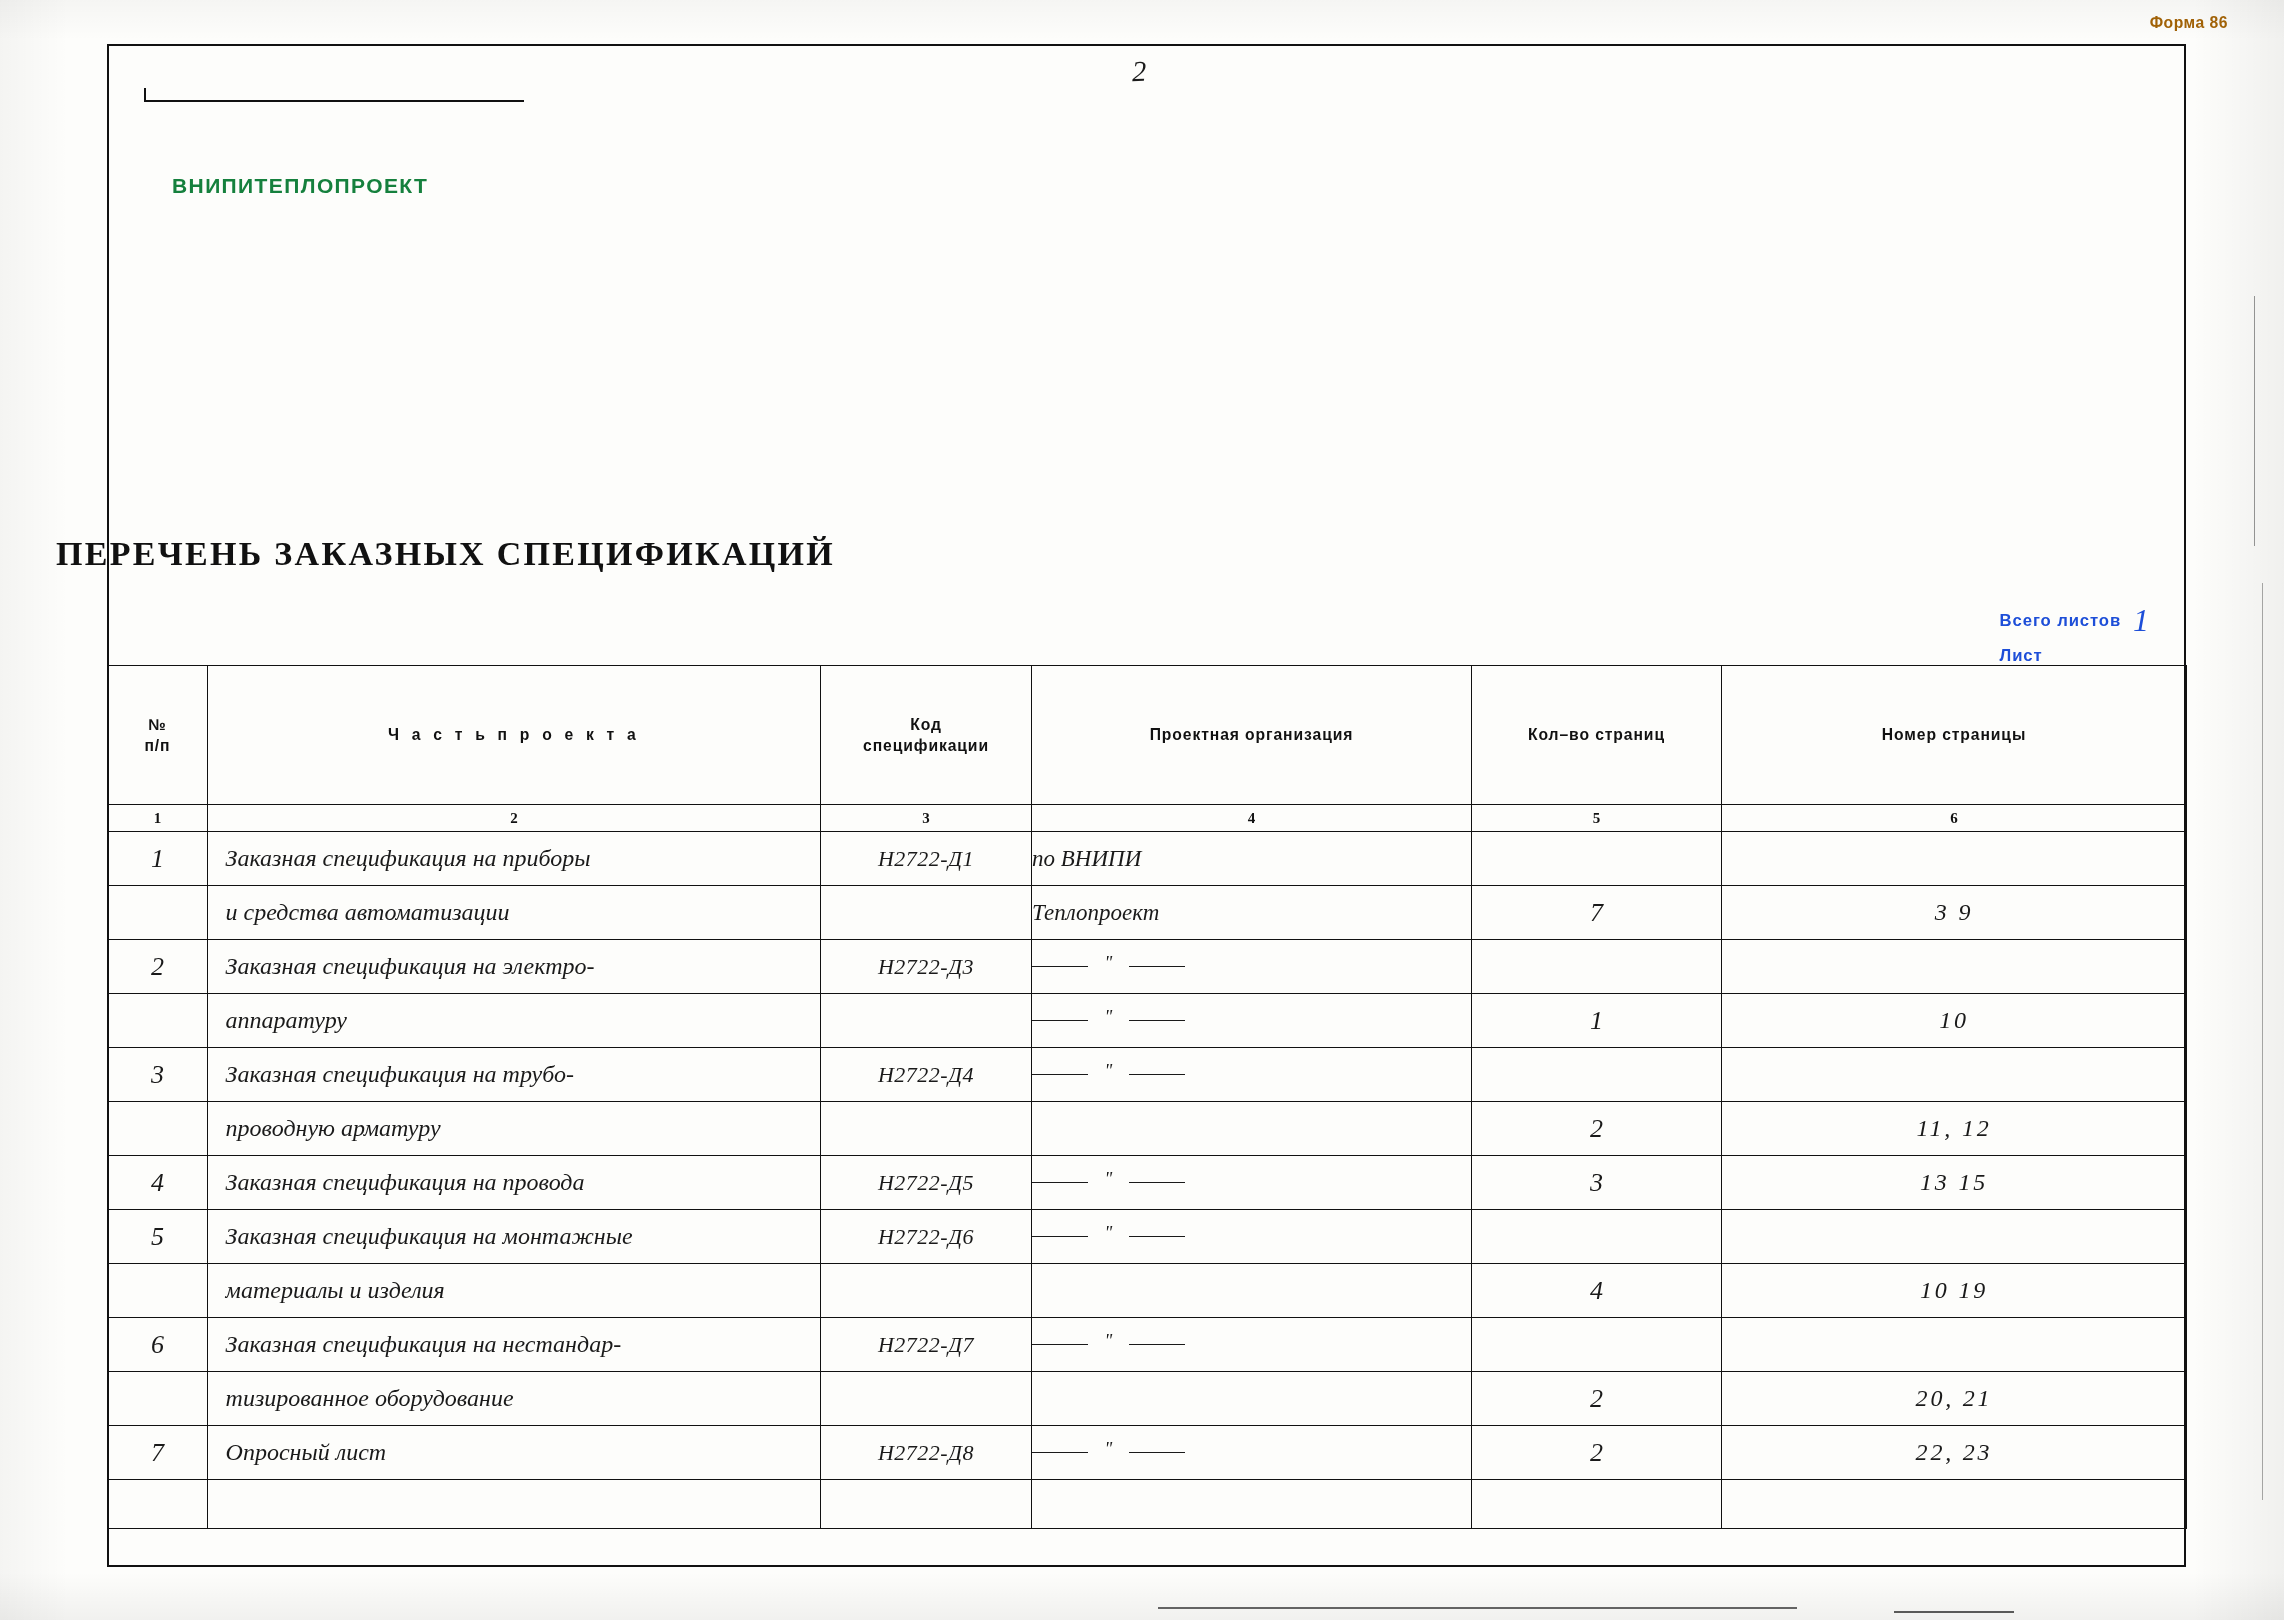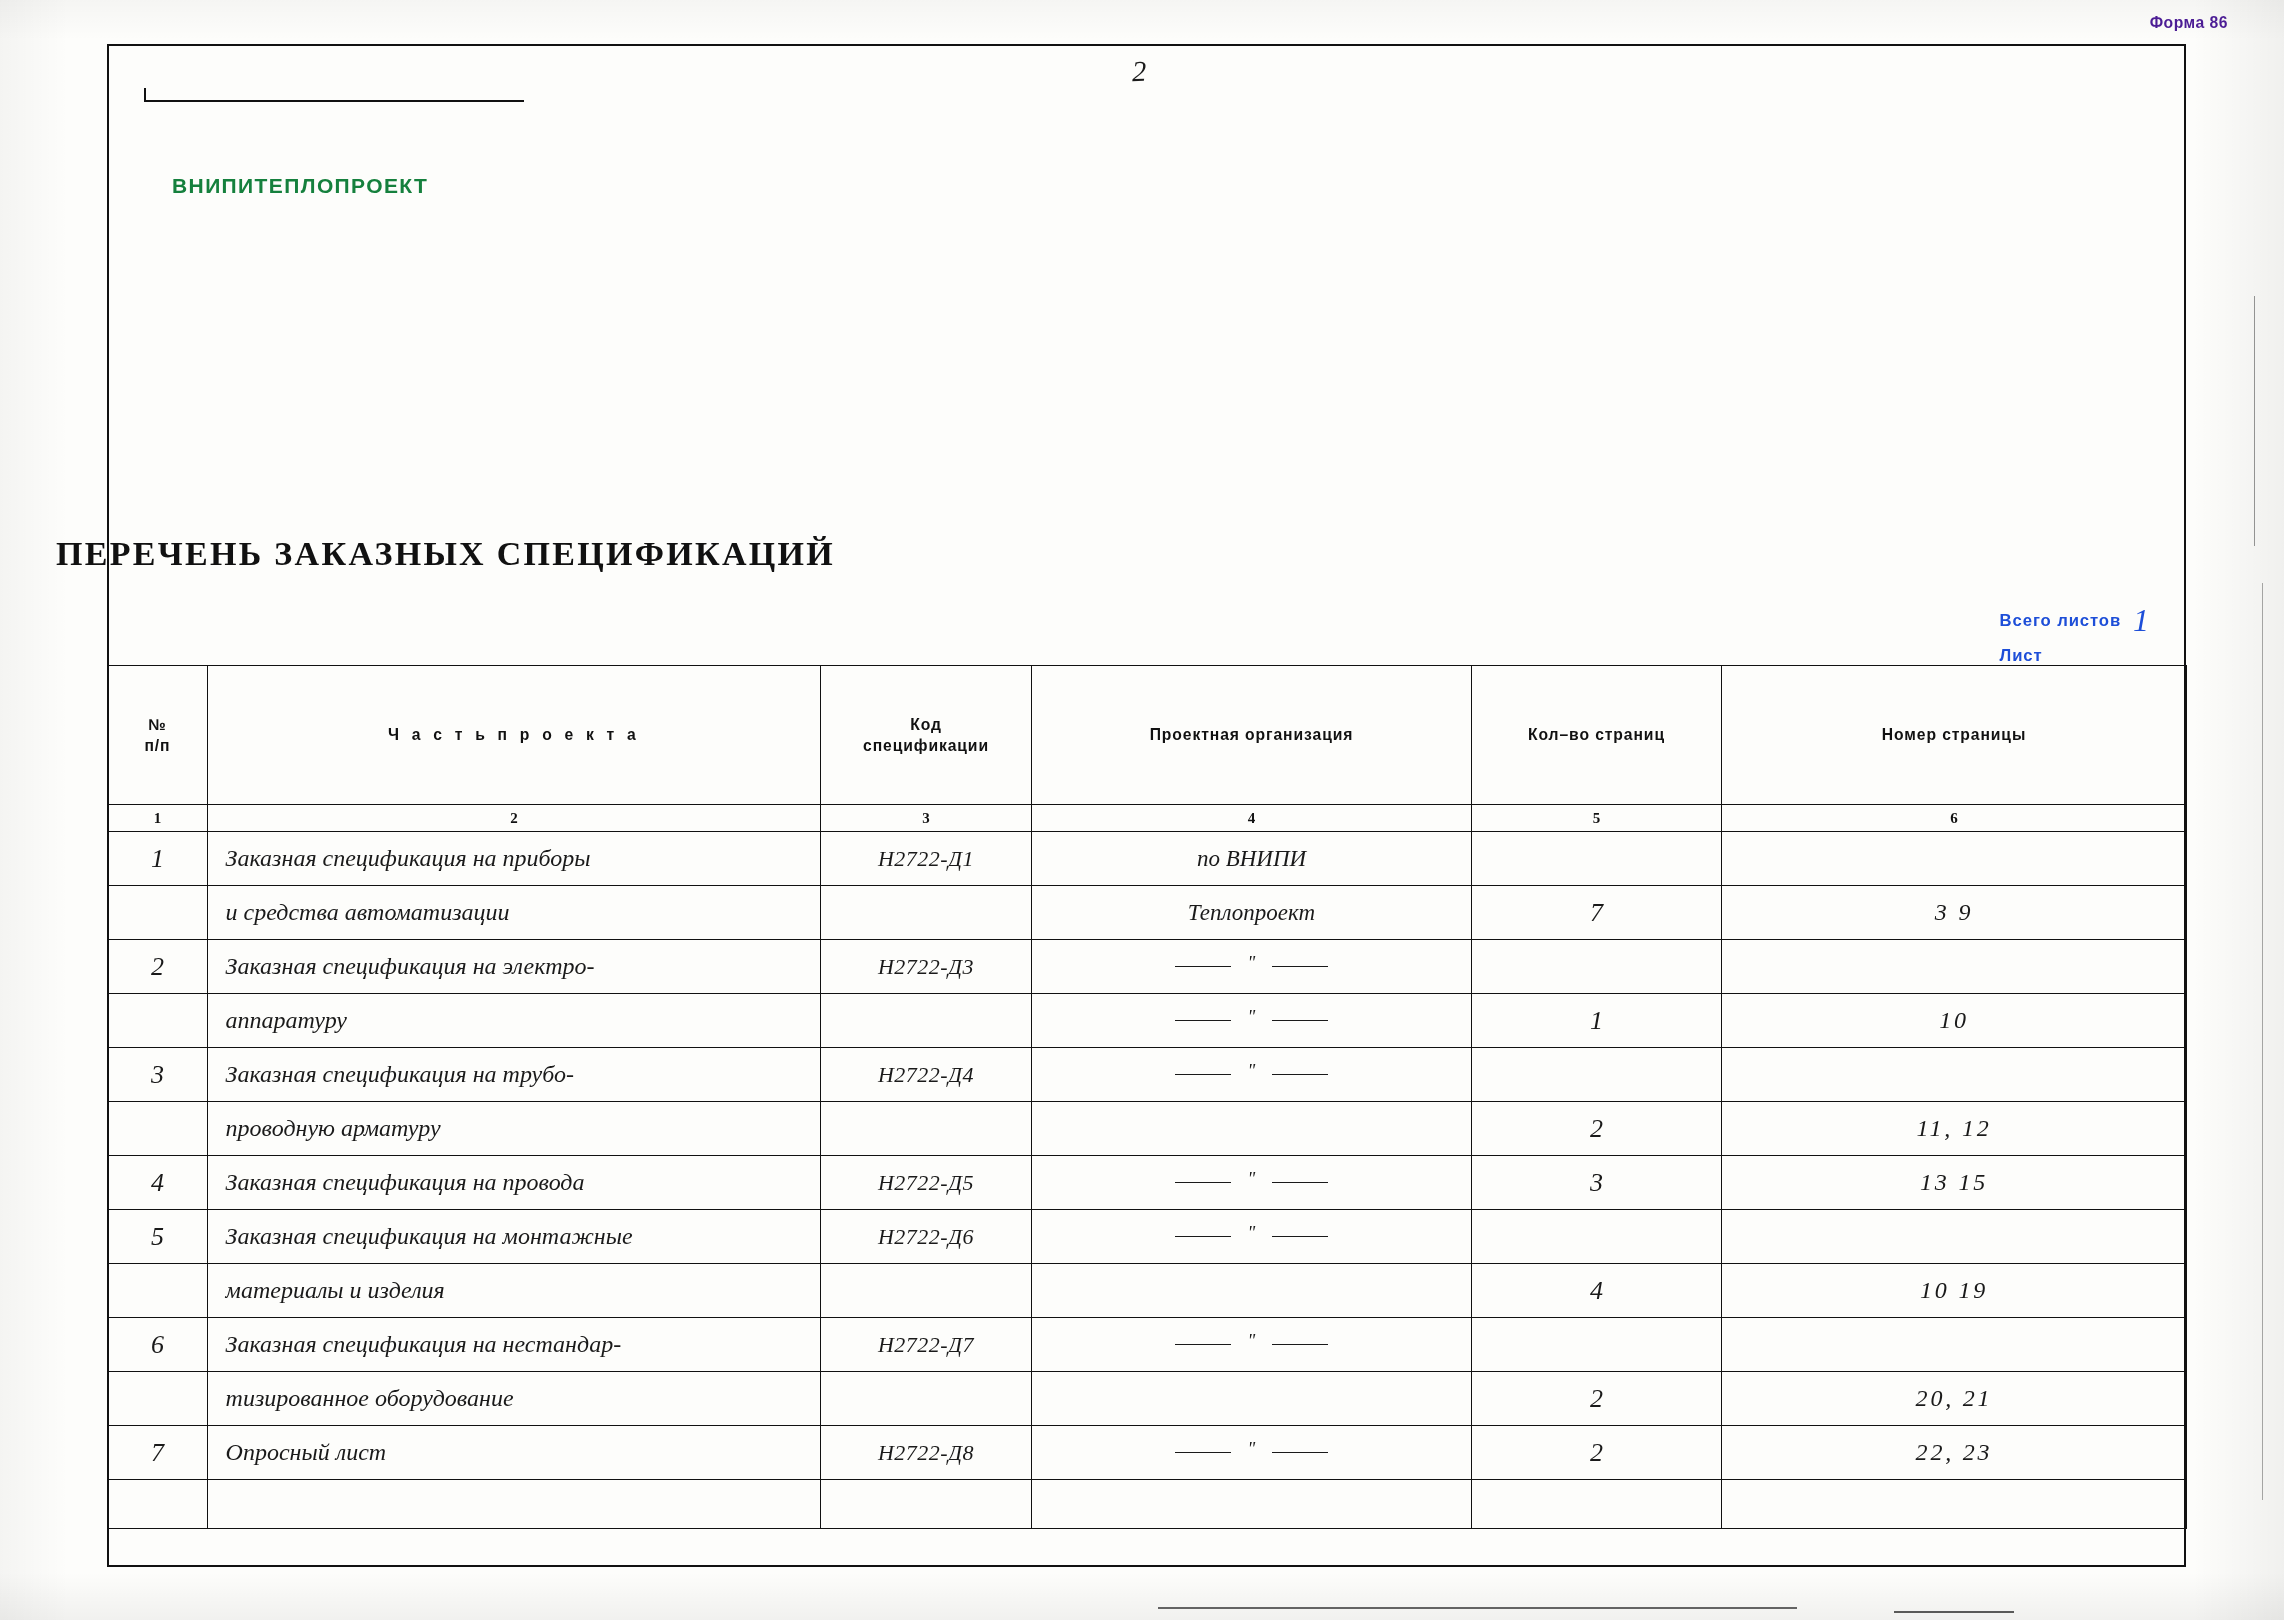--- a/index.html
+++ b/index.html
@@ -35,21 +35,21 @@
 
   
   .form-code {
     position: absolute;
     right: 56px;
     top: 14px;
     font-family: "Liberation Sans", sans-serif;
     font-weight: bold;
     font-size: 15.7px;
     letter-spacing: 0.5px;
-    color: #4c1d95;
+    color: #a16207;
   }
 
   
   .frame {
     position: absolute;
     left: 107px;
     top: 44px;
     width: 2079px;
     height: 1523px;
     border: 2.3px solid #111;
@@ -177,21 +177,21 @@
   .tbl .body td {
     height: 54px;
     font-family: "Liberation Serif", serif;
     font-style: italic;
     font-size: 24px;
     color: #1a1a1a;
   }
   .c-num   { width: 100px;  text-align: center; }
   .c-part  { width: 613px; padding-left: 17.6px !important; }
   .c-code  { width: 211px;  text-align: center; }
-  .c-org   { width: 440px;  text-align: center; }
+  .c-org   { width: 440px;  }
   .c-pages { width: 250px;  text-align: center; }
   .c-page  { width: 465px; text-align: center; }
 
   .hand {
     font-family: "Liberation Serif", serif;
     font-style: italic;
   }
   .c-num .hand { font-size: 26px; }
   .c-code .hand { font-size: 22px; letter-spacing: 0.5px; }
   .c-pages .hand { font-size: 26px; }

